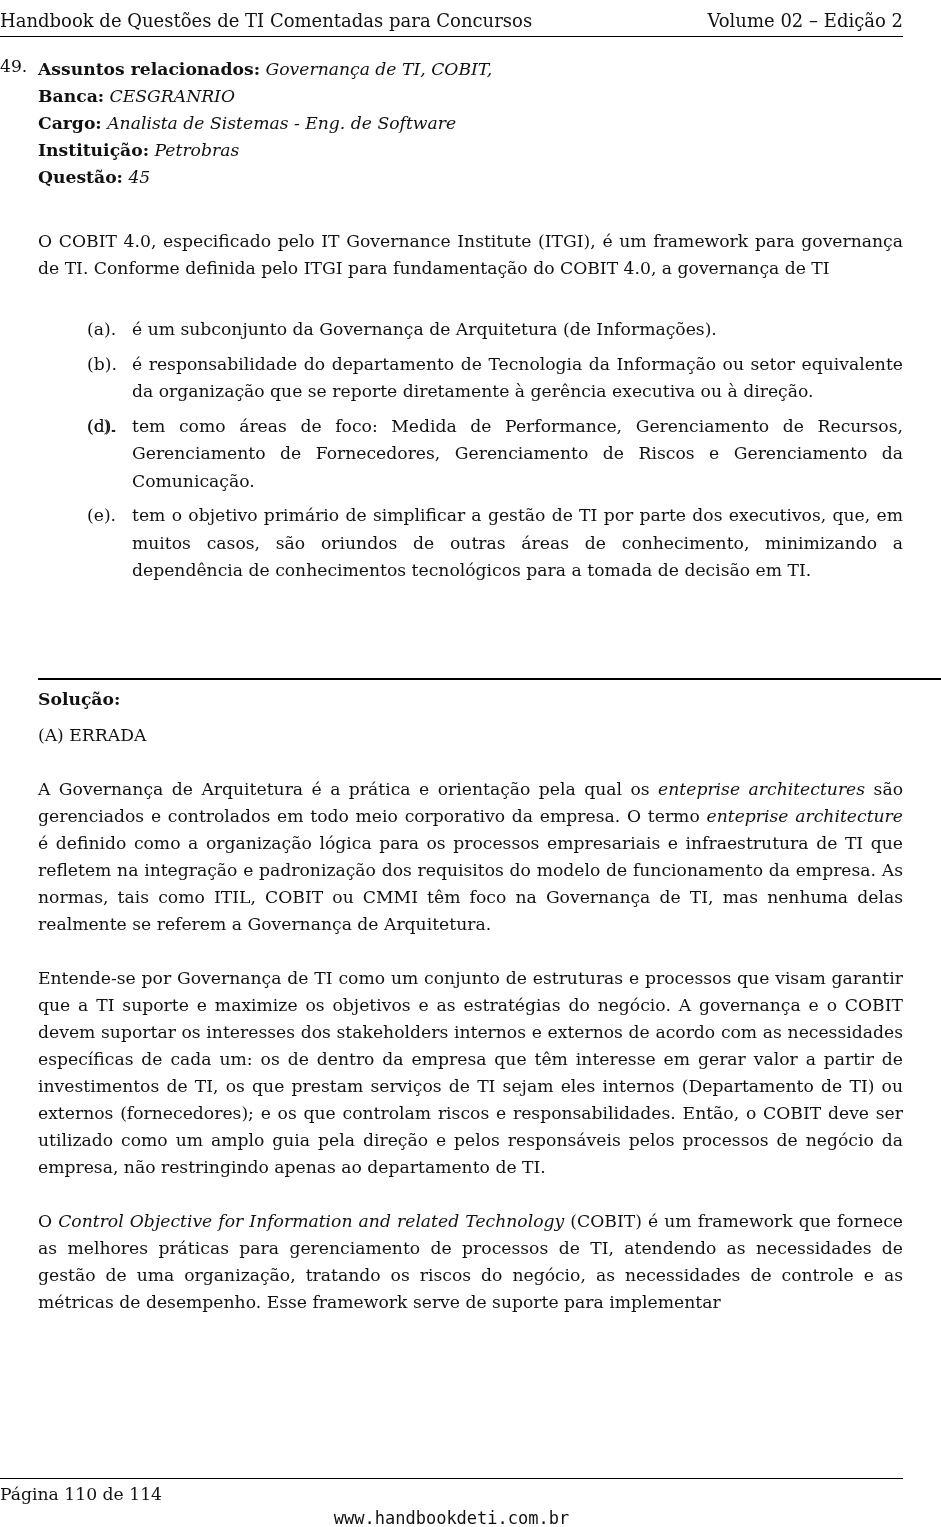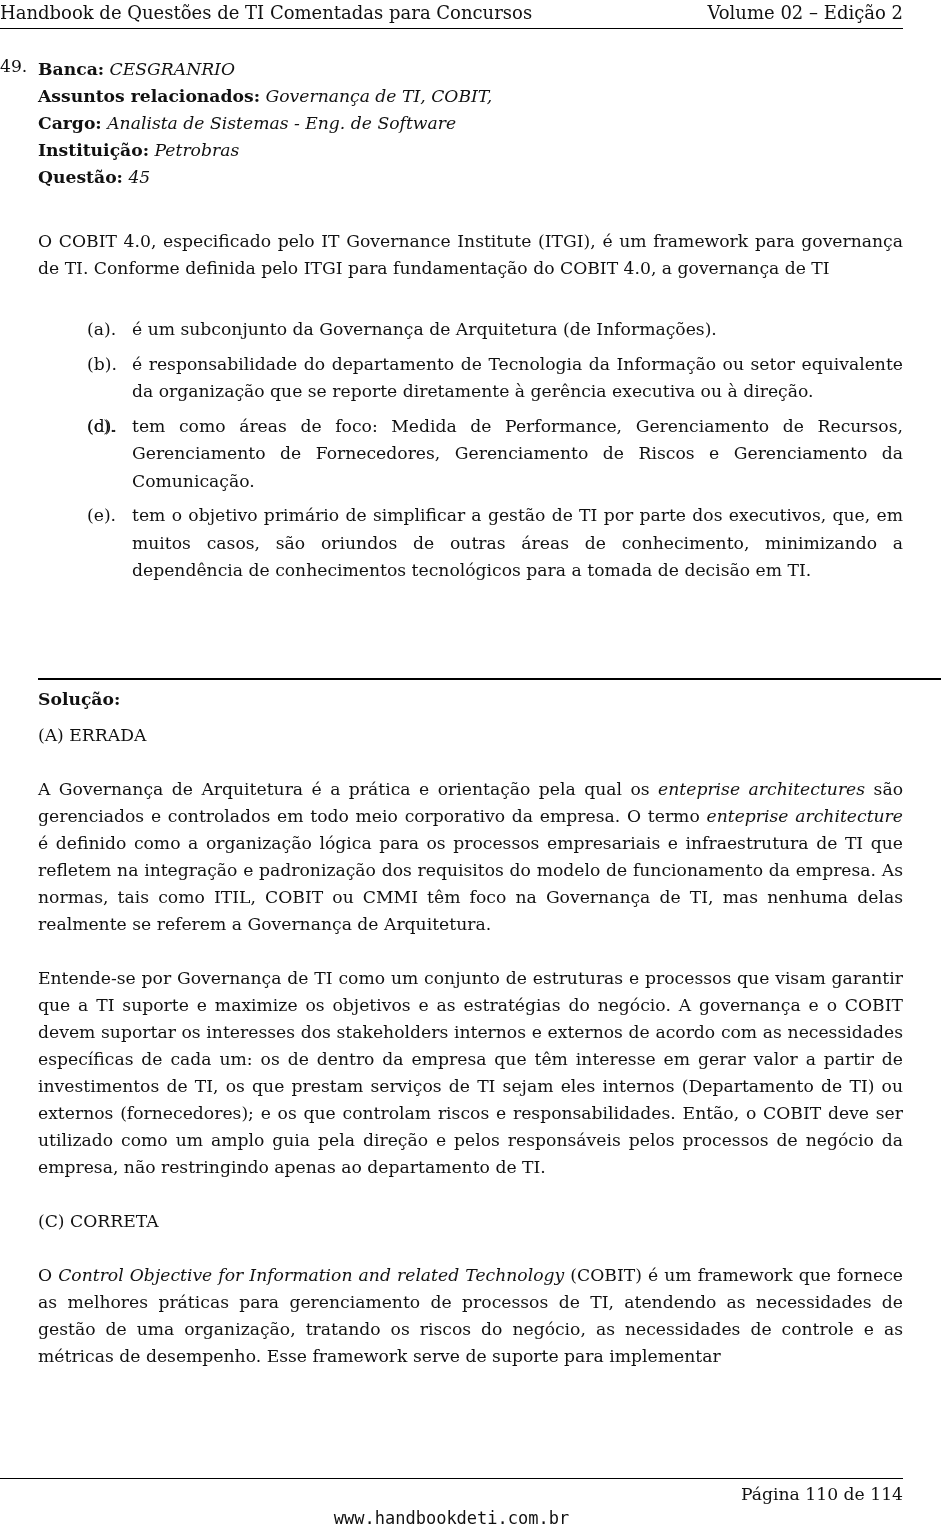--- a/index.html
+++ b/index.html
@@ -2,21 +2,21 @@
 <html><head>
 <meta charset="utf-8">
 <style>
   html, body { margin: 0; padding: 0; background: #ffffff; }
   body {
     width: 941px; height: 1527px; position: relative; overflow: hidden;
     font-family: "DejaVu Serif", "Liberation Serif", serif;
     color: #111; font-size: 17.2px;
   }
   .header {
-    position: absolute; left: 0; top: 4px; width: 903px; height: 24px;
+    position: absolute; left: 0; top: 12px; width: 903px; height: 24px;
     border-bottom: 1px solid #000;
     font-size: 18px; line-height: 20px;
   }
   .header .left { position: absolute; left: 0; top: -1px; }
   .header .right { position: absolute; right: 0; top: -1px; }
 
   .q-block { position: absolute; left: 0; top: 56px; width: 903px; }
   .q-num { position: absolute; left: 0; top: 0; }
   .meta { position: absolute; left: 38px; top: 0; width: 865px; }
   .meta-row { height: 27px; line-height: 27px; white-space: nowrap; }
@@ -36,38 +36,38 @@
 
   .solution { position: absolute; left: 38px; top: 686px; width: 865px; }
   .sol-title { font-weight: bold; line-height: 27px; height: 27px; }
   .verdict { line-height: 27px; height: 27px; margin-top: 9px; }
   .para { line-height: 27px; text-align: justify; margin-top: 27px; margin-bottom: 27px; }
   .para i { font-style: italic; }
 
   .footer-rule { position: absolute; left: 0; top: 1478px; width: 903px;
                  height: 1px; background: #000; }
   .footer-page { position: absolute; left: 0; top: 1482px; width: 903px;
-                 text-align: right; line-height: 24px; }
+                 text-align: left; line-height: 24px; }
   .footer-url { position: absolute; left: 0; top: 1508px; width: 903px;
                 text-align: center; font-family: "DejaVu Sans Mono", "Liberation Mono", monospace;
                 font-size: 17px; line-height: 20px; }
 </style>
 </head>
 <body>
 
 <div class="header">
   <span class="left">Handbook de Questões de TI Comentadas para Concursos</span>
   <span class="right">Volume 02 – Edição 2</span>
 </div>
 
 <div class="q-block">
   <span class="q-num">49.</span>
   <div class="meta">
+    <div class="meta-row"><b>Assuntos relacionados:</b> <i>Governança de TI, COBIT,</i></div>
     <div class="meta-row"><b>Banca:</b> <i>CESGRANRIO</i></div>
-    <div class="meta-row"><b>Assuntos relacionados:</b> <i>Governança de TI, COBIT,</i></div>
     <div class="meta-row"><b>Cargo:</b> <i>Analista de Sistemas - Eng. de Software</i></div>
     <div class="meta-row"><b>Instituição:</b> <i>Petrobras</i></div>
     <div class="meta-row"><b>Questão:</b> <i>45</i></div>
   </div>
 </div>
 
 <div class="stem">O COBIT 4.0, especificado pelo IT Governance Institute (ITGI), é um framework para governança de TI. Conforme definida pelo ITGI para fundamentação do COBIT 4.0, a governança de TI</div>
 
 <div class="options">
   <div class="opt"><span class="lbl">(a).</span><span>é um subconjunto da Governança de Arquitetura (de Informações).</span></div>
@@ -80,19 +80,18 @@
 <div class="rule-solution"></div>
 
 <div class="solution">
   <div class="sol-title">Solução:</div>
 
   <div class="verdict">(A) ERRADA</div>
   <div class="para"><span>A Governança de Arquitetura é a prática e orientação pela qual os </span><i>enteprise architectures</i><span> são gerenciados e controlados em todo meio corporativo da empresa. O termo </span><i>enteprise architecture</i><span> é definido como a organização lógica para os processos empresariais e infraestrutura de TI que refletem na integração e padronização dos requisitos do modelo de funcionamento da empresa. As normas, tais como ITIL, COBIT ou CMMI têm foco na Governança de TI, mas nenhuma delas realmente se referem a Governança de Arquitetura.</span></div>
 
   <div class="para">Entende-se por Governança de TI como um conjunto de estruturas e processos que visam garantir que a TI suporte e maximize os objetivos e as estratégias do negócio. A governança e o COBIT devem suportar os interesses dos stakeholders internos e externos de acordo com as necessidades específicas de cada um: os de dentro da empresa que têm interesse em gerar valor a partir de investimentos de TI, os que prestam serviços de TI sejam eles internos (Departamento de TI) ou externos (fornecedores); e os que controlam riscos e responsabilidades. Então, o COBIT deve ser utilizado como um amplo guia pela direção e pelos responsáveis pelos processos de negócio da empresa, não restringindo apenas ao departamento de TI.</div>
 
-  <div class="verdict">(C) CORRETA</div>
   <div class="para"><span>O </span><i>Control Objective for Information and related Technology</i><span> (COBIT) é um framework que fornece as melhores práticas para gerenciamento de processos de TI, atendendo as necessidades de gestão de uma organização, tratando os riscos do negócio, as necessidades de controle e as métricas de desempenho. Esse framework serve de suporte para implementar</span></div>
 </div>
 
 <div class="footer-rule"></div>
 <div class="footer-page">Página 110 de 114</div>
 <div class="footer-url">www.handbookdeti.com.br</div>
 
 </body></html>

